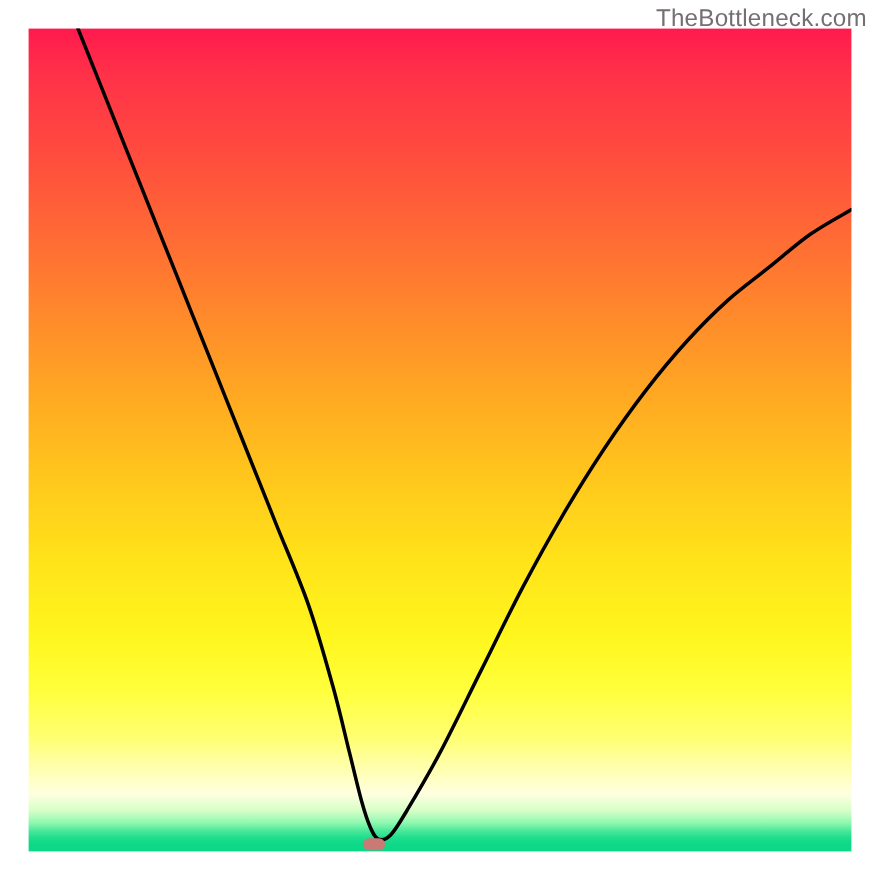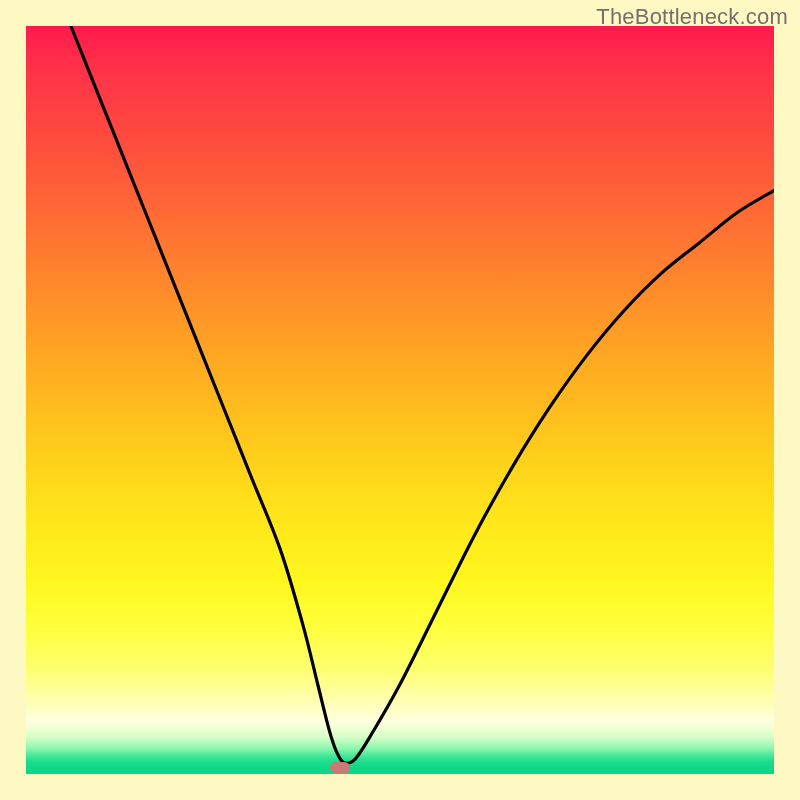--- a/index.html
+++ b/index.html
@@ -10,21 +10,21 @@
     background: #000;
     overflow: hidden;
     font-family: Arial, Helvetica, sans-serif;
   }
   .frame {
     position: absolute;
     left: 0;
     top: 0;
     width: 800px;
     height: 800px;
-    background: #fef9c3;
+    background: #ffffff;
   }
   .plot {
     position: absolute;
     left: 26px;
     top: 26px;
     width: 748px;
     height: 748px;
     background: linear-gradient(to bottom,
       #ff1a4e 0%,
       #ff3348 6%,

